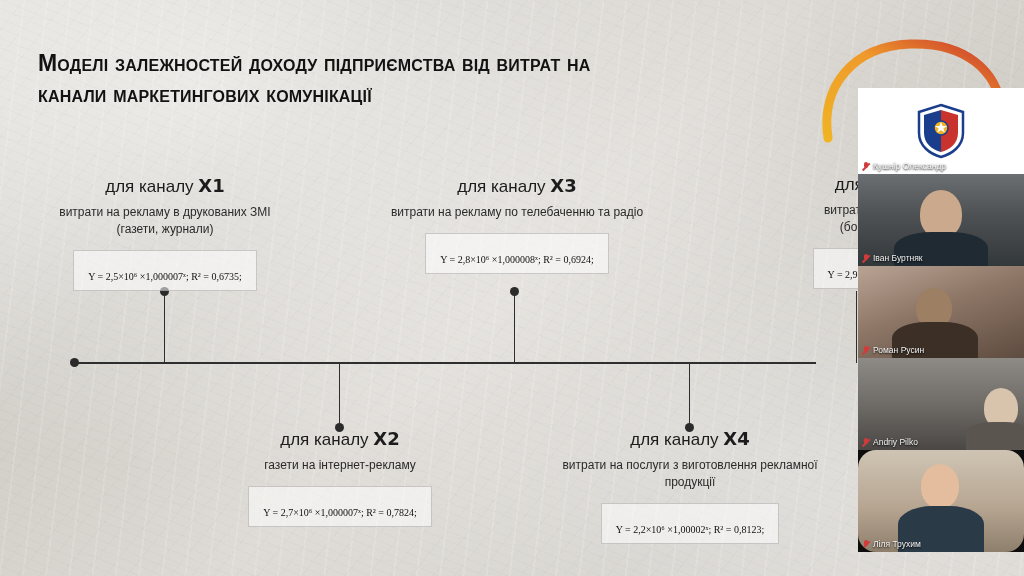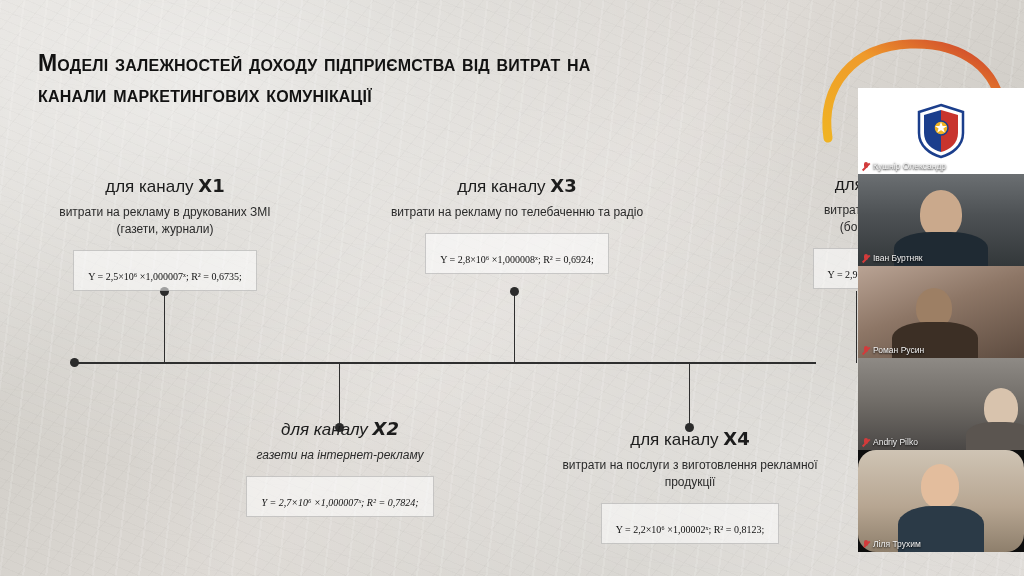--- a/index.html
+++ b/index.html
@@ -279,21 +279,21 @@
     <div class="ch-head">
       <span>для кан</span>
     </div>
     <div class="ch-sub">
       <div>витрати на зов</div>
       <div>(борди, с</div>
     </div>
     <div class="formula">Y = 2,9×10⁶ ×1,00</div>
   </div>
 
-  <div class="channel" style="left:190px; top:418px; width:300px;font-style:italic;">
+  <div class="channel" style="left:190px; top:428px; width:300px;">
     <div class="ch-head">
       <span>для каналу </span><b>X2</b>
     </div>
     <div class="ch-sub">
       <div>газети на інтернет-рекламу</div>
     </div>
     <div class="formula">Y = 2,7×10⁶ ×1,000007ˣ;   R² = 0,7824;</div>
   </div>
 
   <div class="channel" style="left:530px; top:428px; width:320px;">

